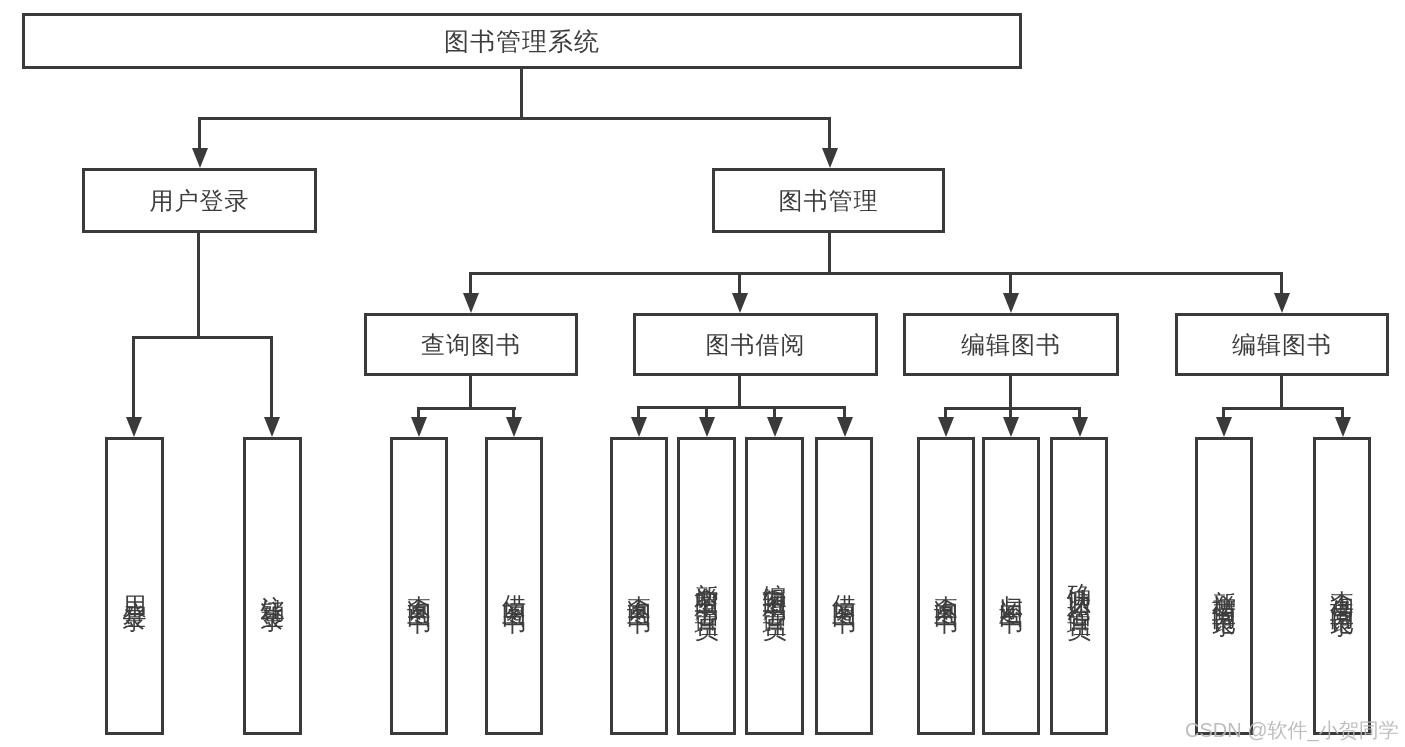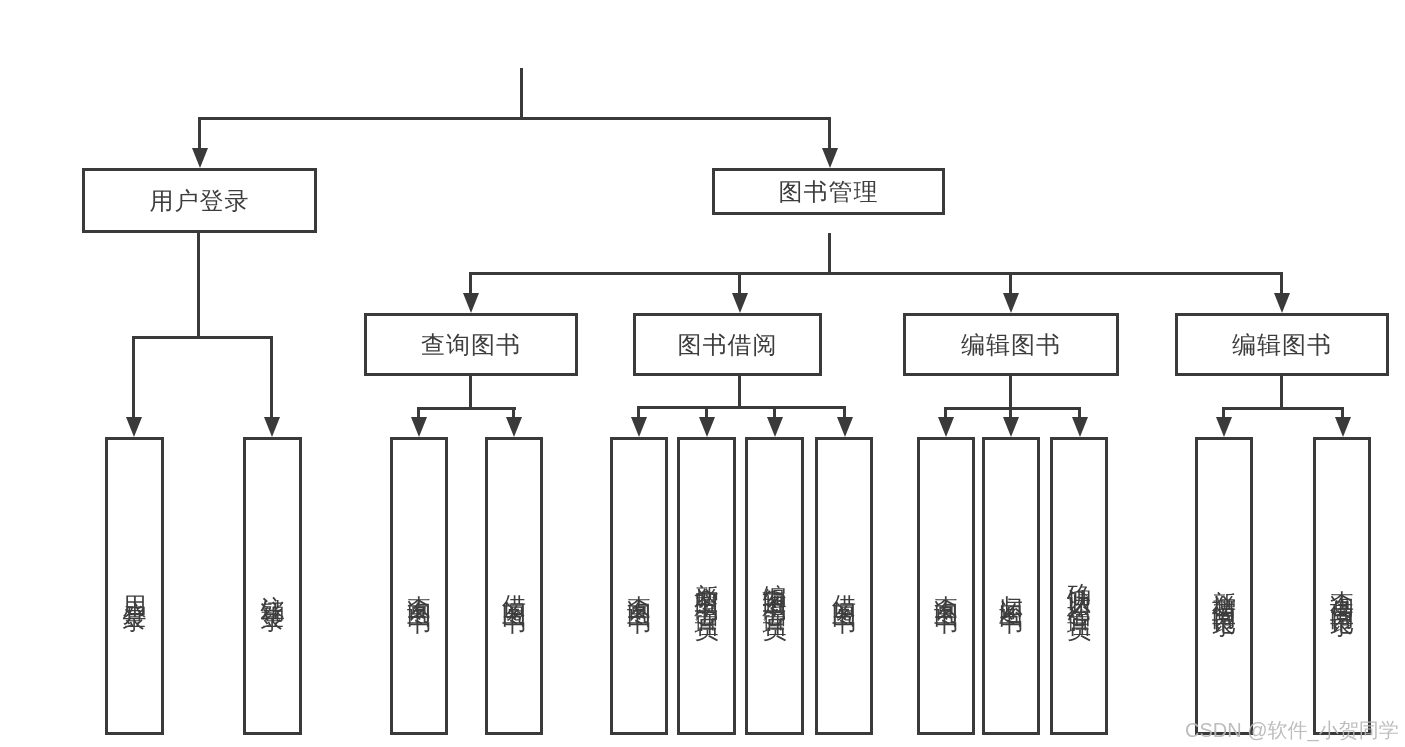--- a/index.html
+++ b/index.html
@@ -60,32 +60,35 @@
     z-index:5;
     white-space:nowrap;
     text-align:center;
   }
 </style>
 </head>
 <body>
 
 <div id="canvas">
 
+  <div class="box title" style="left:22px;top:13px;width:1000px;height:56px;">
+    <span>图书管理系统</span>
+  </div>
 
   <div class="box" style="left:82px;top:168px;width:235px;height:65px;">
     <span>用户登录</span>
   </div>
-  <div class="box" style="left:712px;top:168px;width:233px;height:47px;">
+  <div class="box" style="left:712px;top:168px;width:233px;height:65px;">
     <span>图书管理</span>
   </div>
 
   <div class="box" style="left:364px;top:313px;width:214px;height:63px;">
     <span>查询图书</span>
   </div>
-  <div class="box" style="left:633px;top:313px;width:189px;height:63px;">
+  <div class="box" style="left:633px;top:313px;width:245px;height:63px;">
     <span>图书借阅</span>
   </div>
   <div class="box" style="left:903px;top:313px;width:216px;height:63px;">
     <span>编辑图书</span>
   </div>
   <div class="box" style="left:1175px;top:313px;width:214px;height:63px;">
     <span>编辑图书</span>
   </div>
 
   <div class="box vbox" style="left:105px;top:437px;width:59px;height:298px;">

